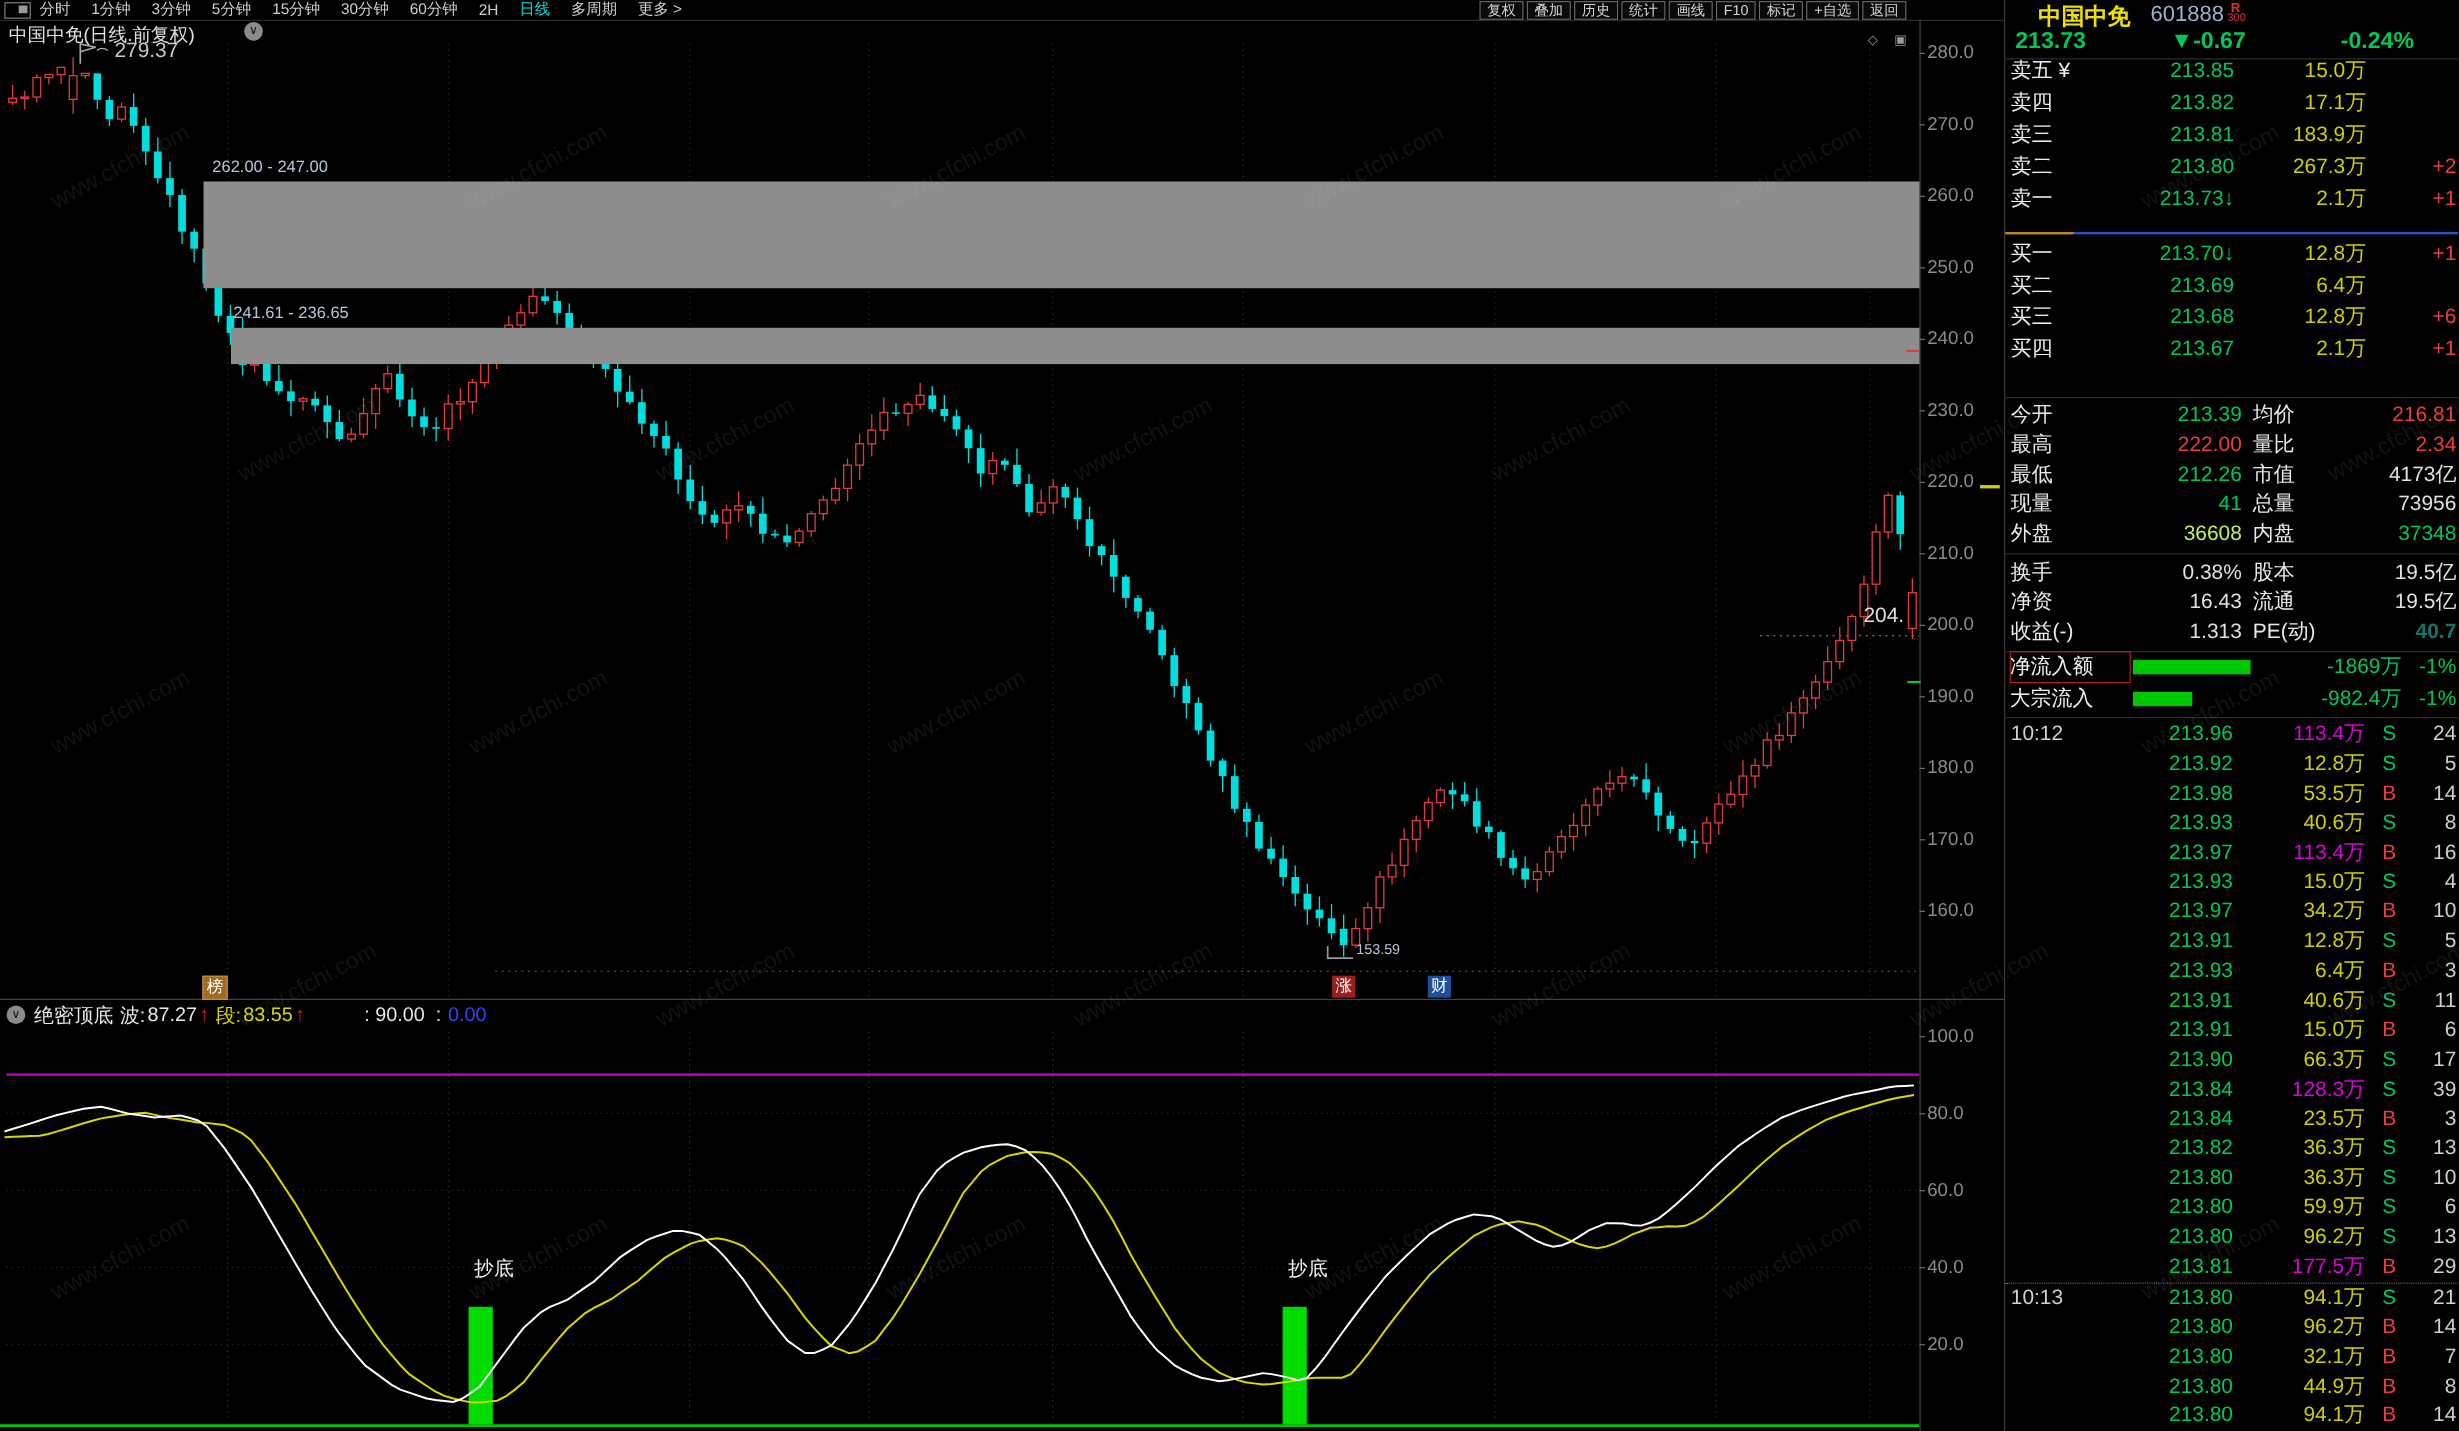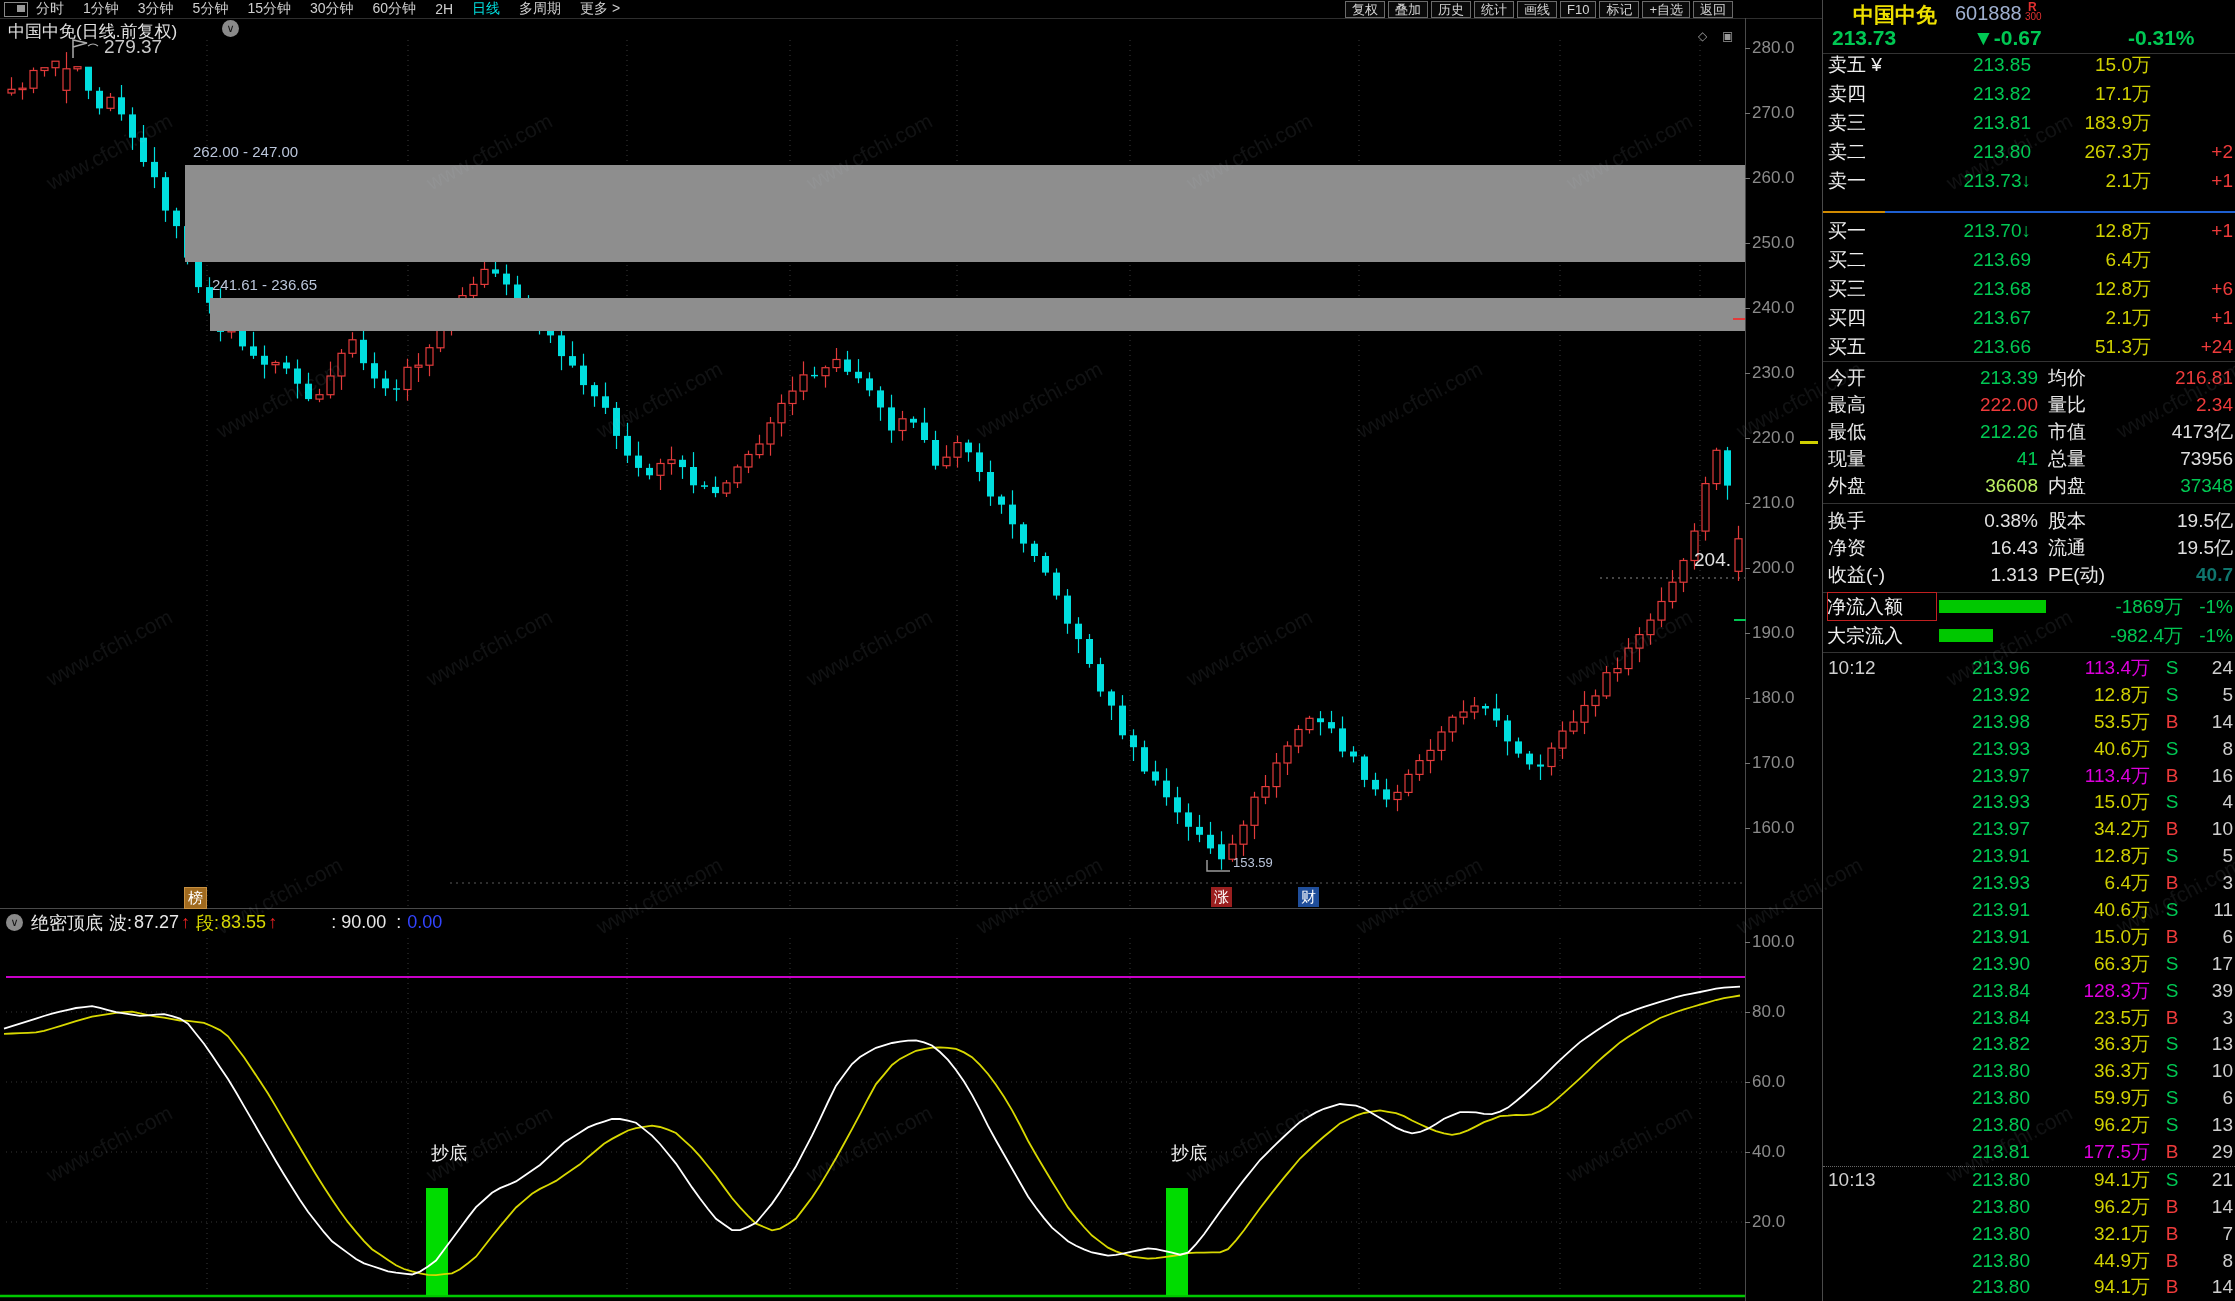--- a/index.html
+++ b/index.html
@@ -532,21 +532,21 @@
   <div id="panel">
     <div id="q-row1">
       <span id="q-name">中国中免</span>
       <span id="q-code">601888</span>
       <span id="q-r">R</span>
       <span id="q-300">300</span>
     </div>
     <div id="q-row2">
       <span id="q-price">213.73</span>
       <span id="q-chg">▼-0.67</span>
-      <span id="q-pct">-0.31%</span>
+      <span id="q-pct">-0.24%</span>
     </div>
     <div class="pdiv" style="top:53px"></div>
     <div id="bs-sell">
         <div class="bs-row">
           <span class="bs-label">卖五 ¥</span>
           <span class="bs-price" style="color: rgb(0, 200, 83);">213.85</span>
           <span class="bs-vol">15.0万</span>
           <span class="bs-delta"></span>
         </div>
         <div class="bs-row">
@@ -594,26 +594,20 @@
           <span class="bs-label">买三</span>
           <span class="bs-price" style="color: rgb(0, 200, 83);">213.68</span>
           <span class="bs-vol">12.8万</span>
           <span class="bs-delta">+6</span>
         </div>
         <div class="bs-row">
           <span class="bs-label">买四</span>
           <span class="bs-price" style="color: rgb(0, 200, 83);">213.67</span>
           <span class="bs-vol">2.1万</span>
           <span class="bs-delta">+1</span>
-        </div>
-        <div class="bs-row">
-          <span class="bs-label">买五</span>
-          <span class="bs-price" style="color: rgb(0, 200, 83);">213.66</span>
-          <span class="bs-vol">51.3万</span>
-          <span class="bs-delta">+24</span>
         </div>
       </div>
     <div class="pdiv" style="top:361px"></div>
     <div id="stats">
         <div class="stat-row">
           <span class="s-l1">今开</span>
           <span class="s-v1" style="color: rgb(0, 200, 83);">213.39</span>
           <span class="s-l2">均价</span>
           <span class="s-v2" style="color: rgb(238, 59, 59);">216.81</span>
         </div>

